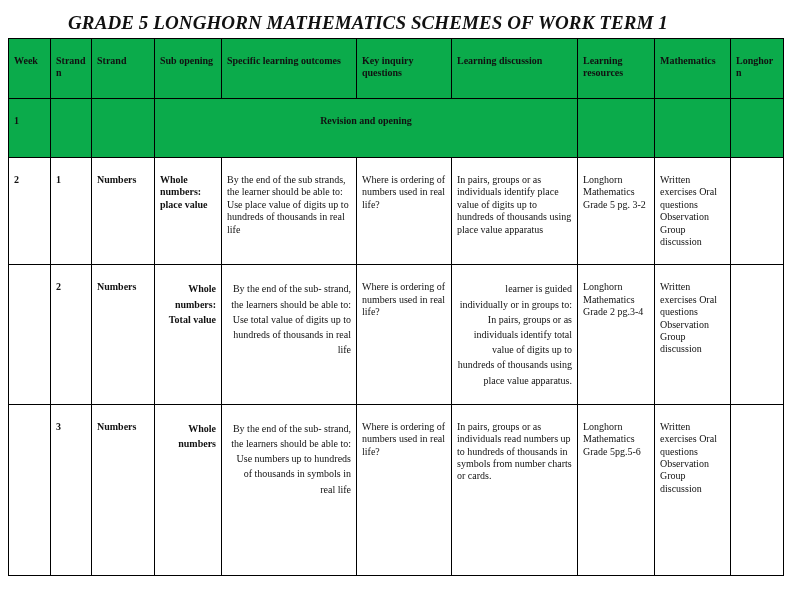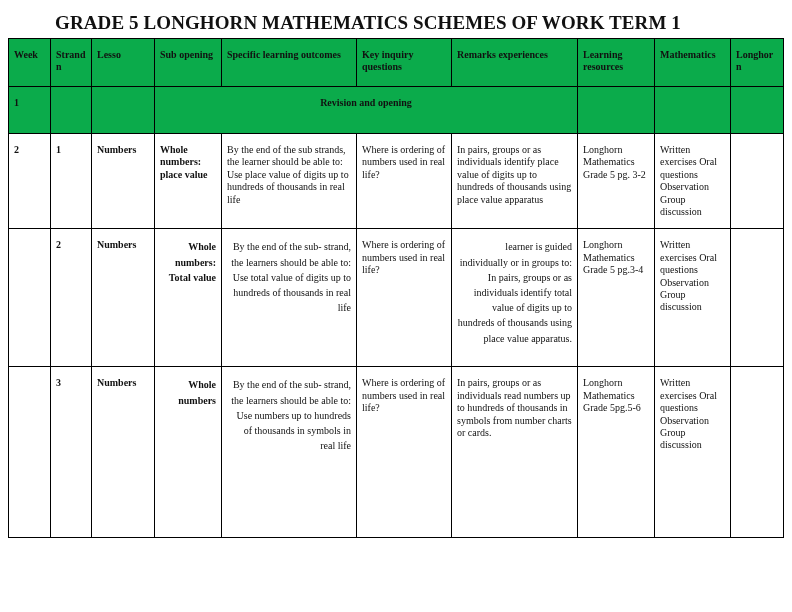--- a/index.html
+++ b/index.html
@@ -1,22 +1,22 @@
 <!DOCTYPE html>
 <html><head>
 <meta charset="utf-8">
 <style>
   html, body { margin: 0; padding: 0; background: #ffffff; }
   body { width: 792px; height: 612px; position: relative; overflow: hidden;
          font-family: "Liberation Serif", "DejaVu Serif", serif; color: #111; }
   .title { position: absolute; left: 0; top: 12px; width: 736px; text-align: center;
-           font-weight: bold; font-size: 19px; letter-spacing: 0.1px; }
+           font-weight: bold; font-size: 19px; letter-spacing: 0.1px; font-style: italic; }
   table { position: absolute; left: 8px; top: 38px; border-collapse: collapse;
           table-layout: fixed; width: 775px; }
-  td, th { border: 1px solid #000; vertical-align: top; padding: 10px 5px;
+  td, th { border: 1px solid #000; vertical-align: top; padding: 16px 5px;
            font-size: 10px; line-height: 12.4px; text-align: left; word-wrap: break-word; }
   th { background: #0bab4b; font-weight: bold; height: 27px; }
   tr.rev td { background: #0bab4b; font-weight: bold; height: 26px; }
   tr.rev td.center { text-align: center; margin-top: 44px; }
   td.b { font-weight: bold; }
   td.spaced { line-height: 15.2px; text-align: right; }
 </style>
 </head>
 <body>
 
@@ -32,25 +32,25 @@
       <col style="width:95px">
       <col style="width:126px">
       <col style="width:77px">
     <col style="width:76px">
       <col style="width:53px">
   </colgroup>
   <thead>
     <tr>
       <th>Week</th>
       <th>Strand n</th>
-      <th>Lesso</th>
+      <th>Strand</th>
       <th>Sub opening</th>
       <th>Specific learning outcomes</th>
       <th>Key inquiry questions</th>
-      <th>Remarks experiences</th>
+      <th>Learning discussion</th>
       <th>Learning resources</th>
       <th>Mathematics</th>
       <th>Longhorn</th>
     </tr>
   </thead>
   <tbody>
     <tr class="rev">
       <td>1</td>
       <td></td>
       <td></td>
@@ -74,21 +74,21 @@
     </tr>
 
     <tr style="height:138px">
       <td class="b"></td>
       <td class="b">2</td>
       <td class="b">Numbers</td>
       <td class="b spaced">Whole numbers: Total value</td>
       <td class="spaced">By the end of the sub- strand, the learners should be able to: Use total value of digits up to hundreds of thousands in real life</td>
       <td>Where is ordering of numbers used in real life?</td>
       <td class="spaced">learner is guided individually or in groups to:  In pairs, groups or as individuals identify total value of digits up to hundreds of thousands using place value apparatus.</td>
-      <td>Longhorn Mathematics Grade 5 pg.3-4</td>
+      <td>Longhorn Mathematics Grade 2 pg.3-4</td>
       <td>Written exercises Oral questions Observation Group discussion</td>
       <td></td>
     </tr>
 
     <tr style="height:171px">
       <td class="b"></td>
       <td class="b">3</td>
       <td class="b">Numbers</td>
       <td class="b spaced">Whole numbers</td>
       <td class="spaced">By the end of the sub- strand, the learners should be able to: Use  numbers up to hundreds of thousands in symbols in real life</td>

